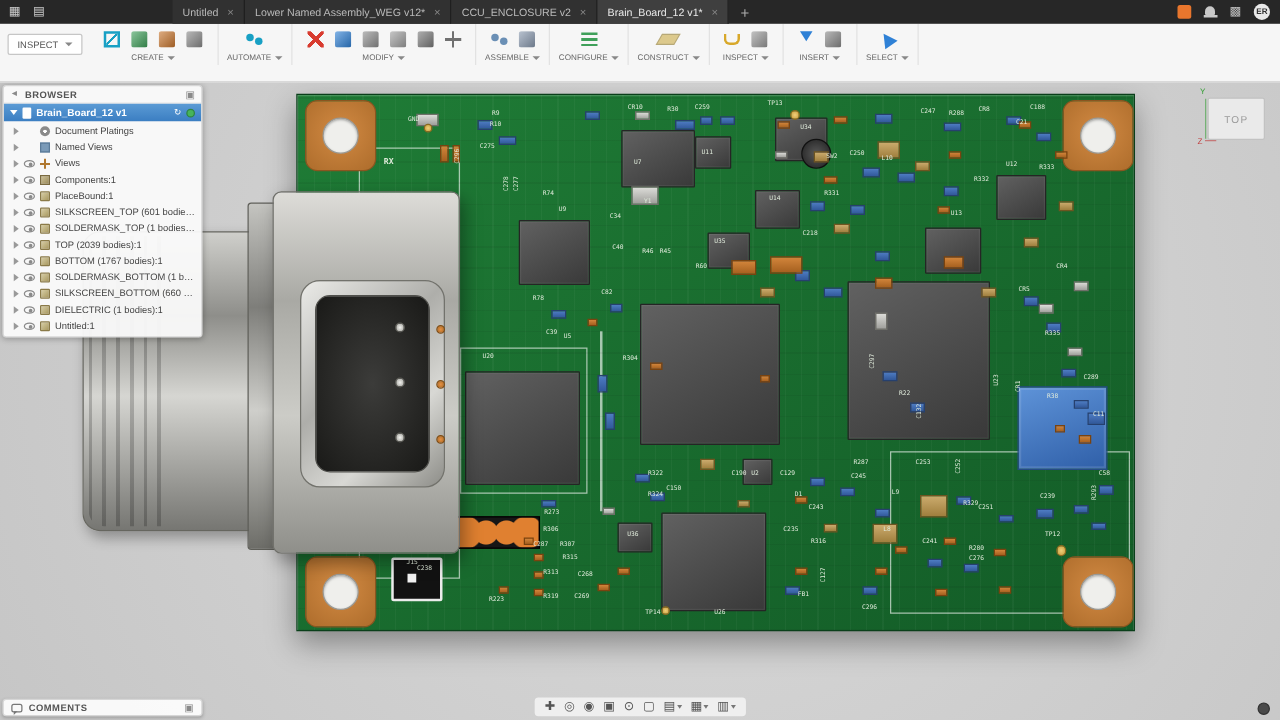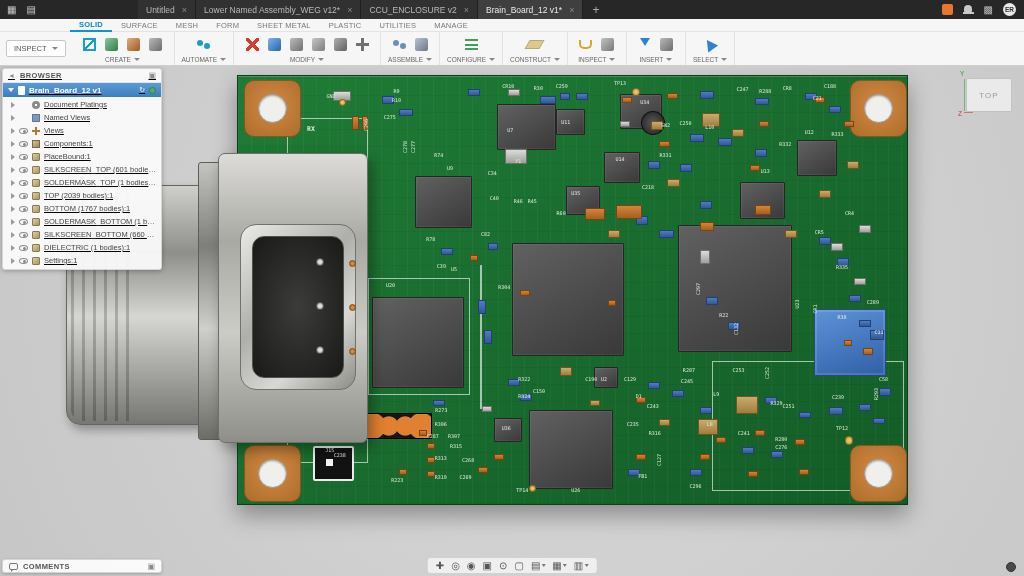--- a/index.html
+++ b/index.html
@@ -87,21 +87,21 @@
   .conn-dot { position:absolute; width:7px; height:7px; border-radius:50%; background:radial-gradient(#e39043,#b06a24); border:1px solid #7e4c14; }
 
   
   .viewcube { position:absolute; right:12px; top:12px; width:46px; height:34px; background:rgba(238,238,238,.88); border:1px solid #c2c2c2; border-radius:2px; display:flex; align-items:center; justify-content:center; font-size:8px; letter-spacing:1px; color:#9a9a9a; z-index:6; }
   .vc-y { position:absolute; left:-7px; top:-9px; color:#3aa03a; font-size:6.5px; letter-spacing:0; }
   .vc-z { position:absolute; left:-9px; bottom:-6px; color:#c04040; font-size:6.5px; letter-spacing:0; }
   .vc-lv { position:absolute; left:-3px; top:0; width:1px; height:100%; background:#3aa03a; opacity:.6; }
   .vc-lh { position:absolute; left:-3px; bottom:-2px; width:9px; height:1px; background:#c04040; opacity:.6; }
 
   
-  .browser-panel { position:absolute; left:2px; top:68px; width:160px; background:rgba(251,251,251,.94); border:1px solid #d6d6d6; border-radius:3px; box-shadow:0 1px 5px rgba(0,0,0,.28); z-index:20; overflow:hidden;text-decoration:underline; }
+  .browser-panel { position:absolute; left:2px; top:68px; width:160px; background:rgba(251,251,251,.94); border:1px solid #d6d6d6; border-radius:3px; box-shadow:0 1px 5px rgba(0,0,0,.28); z-index:20; overflow:hidden; }
   .bheader { height:14px; display:flex; align-items:center; gap:5px; padding:0 5px; border-bottom:1px solid #e4e4e4; }
   .bh-collapse { color:#8a8a8a; font-size:7px; }
   .bh-title { font-size:7.5px; font-weight:bold; color:#555; letter-spacing:.4px; flex:1; }
   .bh-box { color:#8a8a8a; font-size:8px; }
   .broot { height:14px; display:flex; align-items:center; gap:4px; padding:0 5px; background:linear-gradient(180deg,#5b9bd5,#3b7ec2); color:#fff; }
   .broot .rcaret { width:0; height:0; border-left:3.5px solid transparent; border-right:3.5px solid transparent; border-top:4px solid #fff; }
   .broot .rdoc { width:7px; height:9px; background:#fdfdfd; border-radius:1px; }
   .broot .rlab { font-size:8px; font-weight:bold; white-space:nowrap; overflow:hidden; text-overflow:ellipsis; flex:1; }
   .broot .rsync { font-size:7px; color:#fff; }
   .broot .rdot { width:7px; height:7px; border-radius:50%; background:#47b45a; border:1px solid #2e8540; }
@@ -162,30 +162,20 @@
     <button class="newtab">+</button>
     <div class="tab-right">
       <span class="jobstatus"></span>
       <span class="bellw"></span>
       <span class="appsic">▩</span>
       <span class="avatar">ER</span>
     </div>
   </div>
 
   <div class="ribbon">
-    <div class="ribbon-tabs">
-        <div class="rtab active">SOLID</div>
-        <div class="rtab">SURFACE</div>
-        <div class="rtab">MESH</div>
-        <div class="rtab">FORM</div>
-        <div class="rtab">SHEET METAL</div>
-        <div class="rtab">PLASTIC</div>
-        <div class="rtab">UTILITIES</div>
-        <div class="rtab">MANAGE</div>
-      </div>
     <div class="ribbon-main">
       <div class="design-dd">
         <span>INSPECT</span>
         <span class="dcaret"></span>
       </div>
       <div class="groups">
           <div class="rgroup">
             <div class="ricons">
               <div class="ric k-sketch" style="--c: #18a0c4;">
                 <i></i>
@@ -675,21 +665,21 @@
         <div class="brow">
           <span class="caret3"></span>
           <span class="eye"></span>
           <span class="tico body"></span>
           <span class="blabel">DIELECTRIC (1 bodies):1</span>
         </div>
         <div class="brow">
           <span class="caret3"></span>
           <span class="eye"></span>
           <span class="tico body"></span>
-          <span class="blabel">Settings:1</span>
+          <span class="blabel">Untitled:1</span>
         </div>
       </div>
   </div>
 
   <div class="comments-bar">
     <span class="cb-bubble"></span>
     <span class="cb-label">COMMENTS</span>
     <span class="cb-expand">▣</span>
   </div>
 

